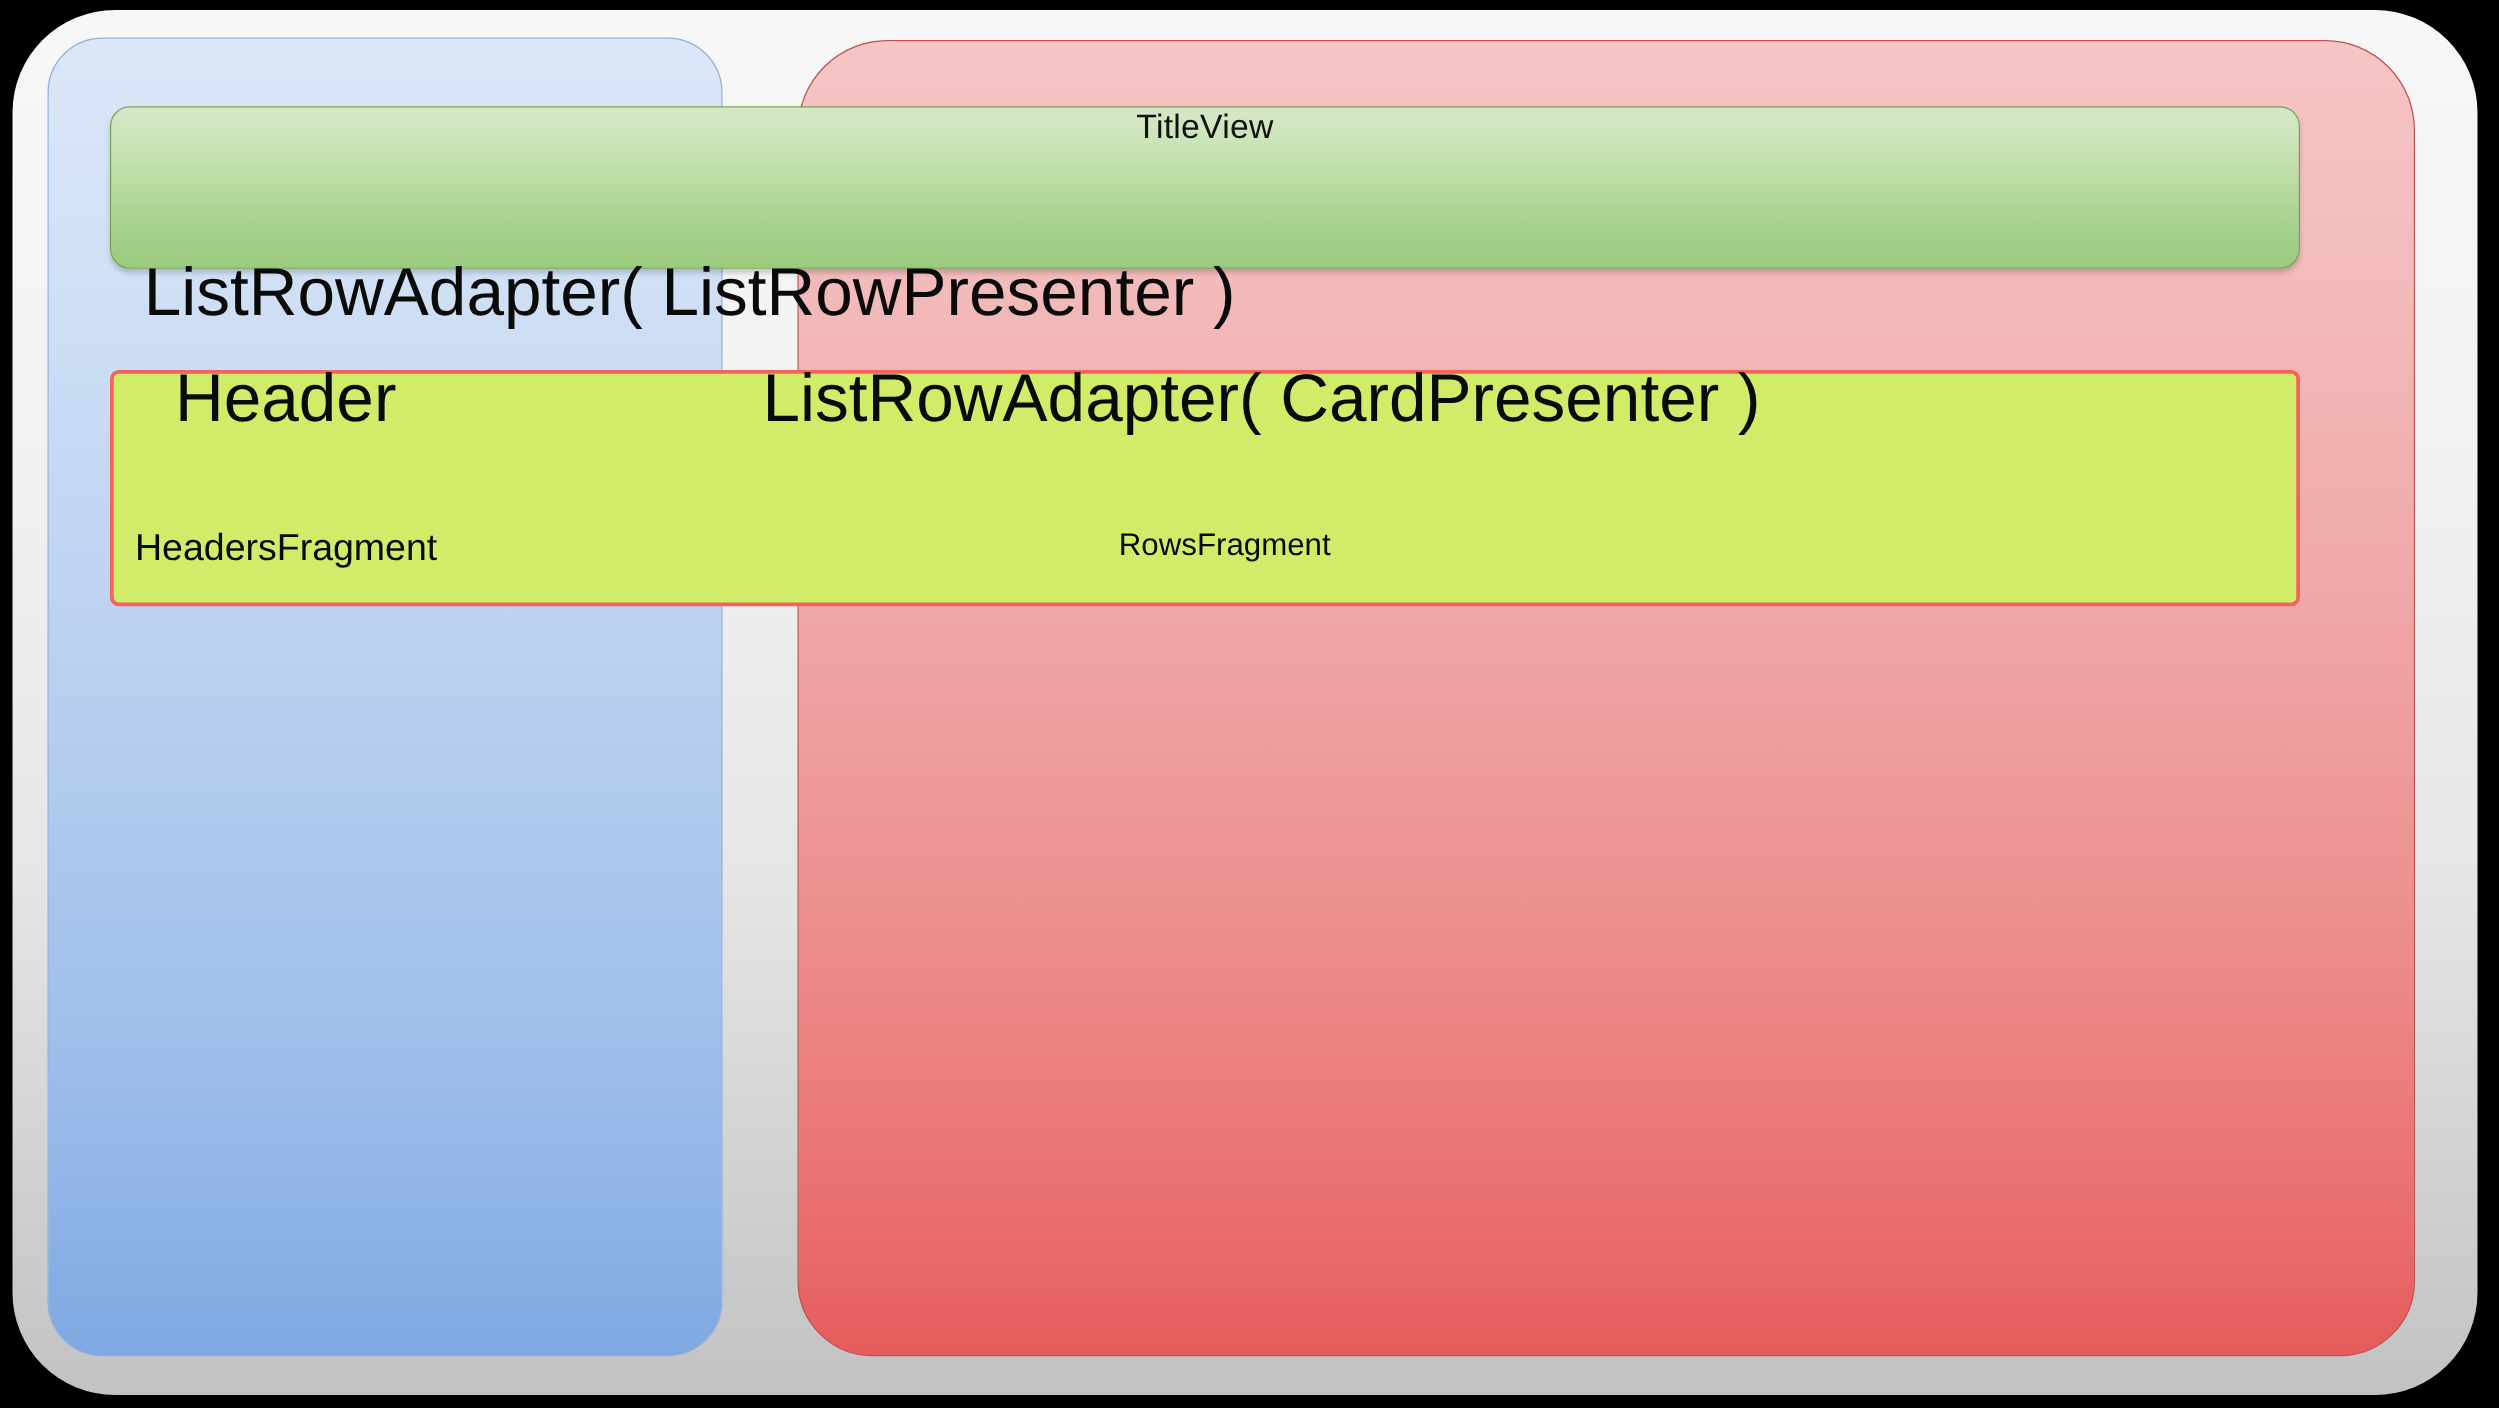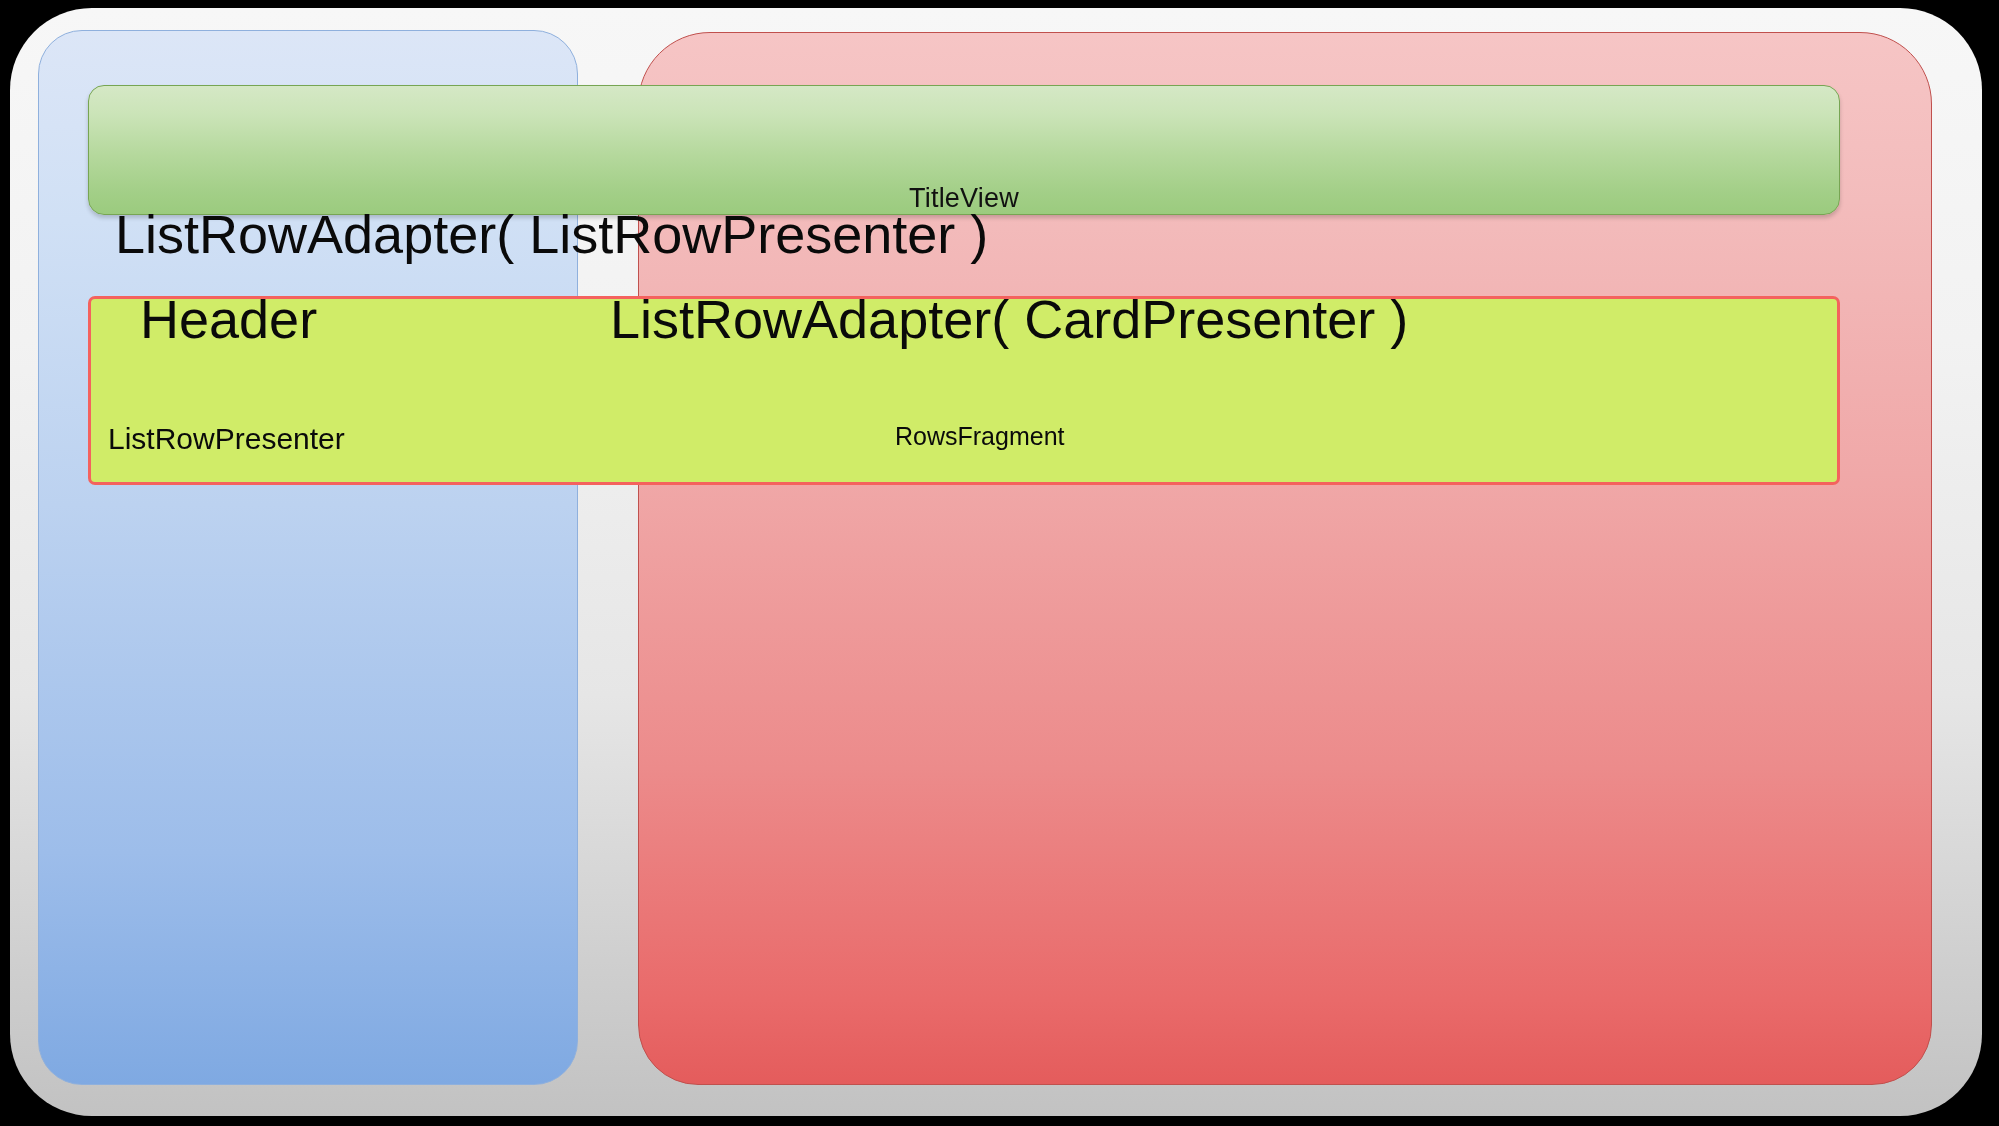--- a/index.html
+++ b/index.html
@@ -65,21 +65,21 @@
     left: 88px;
     top: 85px;
     width: 1752px;
     height: 130px;
     border-radius: 16px;
     background: linear-gradient(180deg, #d5e8c6 0%, #cbe4b8 22%, #b6d99e 52%, #a3cf88 82%, #9bcb7e 100%);
     border: 1px solid #77a553;
     box-sizing: border-box;
     box-shadow: 0 3px 4px rgba(0,0,0,0.18);
     display: flex;
-    align-items: flex-end;
+    align-items: flex-start;
     justify-content: center;
   }
   .title-view-label {
     font-size: 27px;
     color: #111111;
     letter-spacing: 0.2px;
   }
 
   
   .listrow-box {
@@ -144,17 +144,17 @@
   </div>
 
   <div class="listrow-box"></div>
 
   <span class="lbl lbl-listrowadapter-presenter">ListRowAdapter( ListRowPresenter )</span>
 
   <span class="lbl lbl-listrowadapter-card">ListRowAdapter( CardPresenter )</span>
 
   <span class="lbl lbl-header">Header</span>
 
-  <span class="lbl lbl-headersfragment">ListRowPresenter</span>
+  <span class="lbl lbl-headersfragment">HeadersFragment</span>
 
   <span class="lbl lbl-rowsfragment">RowsFragment</span>
 
 </div>
 
 </body></html>

